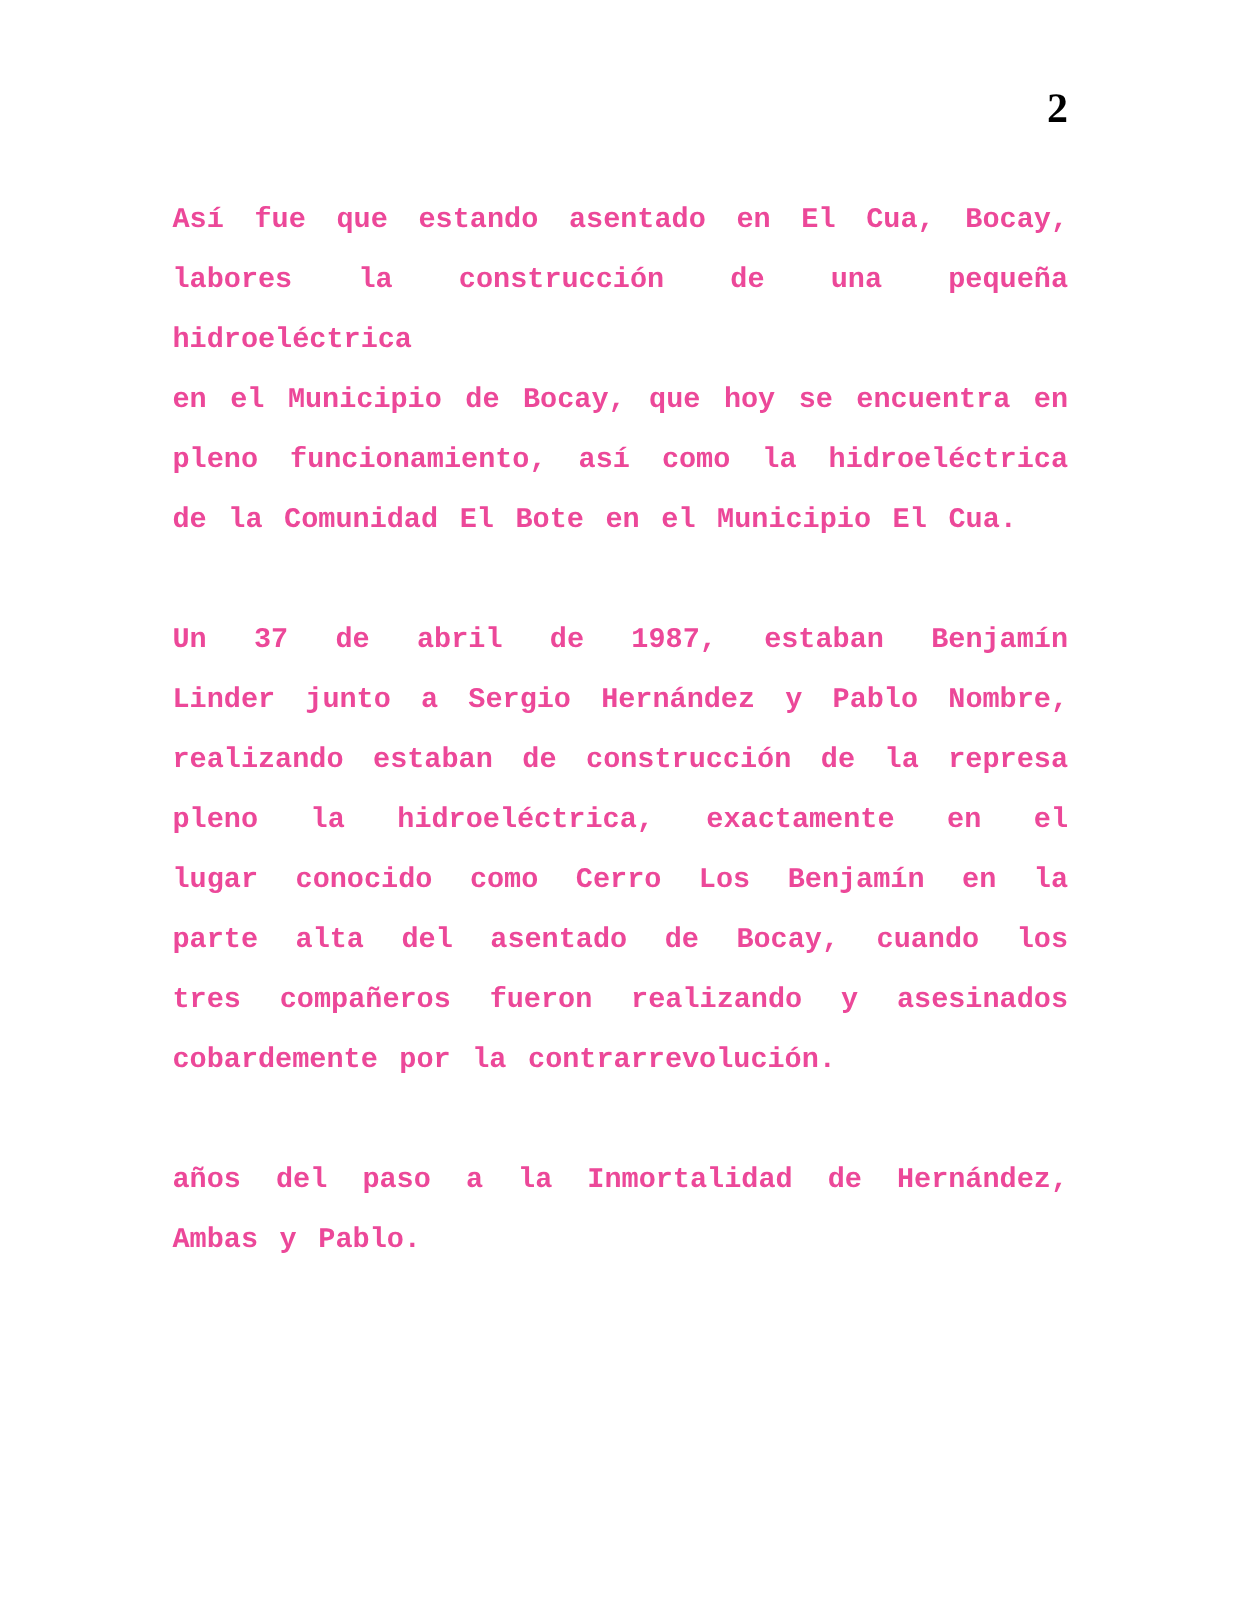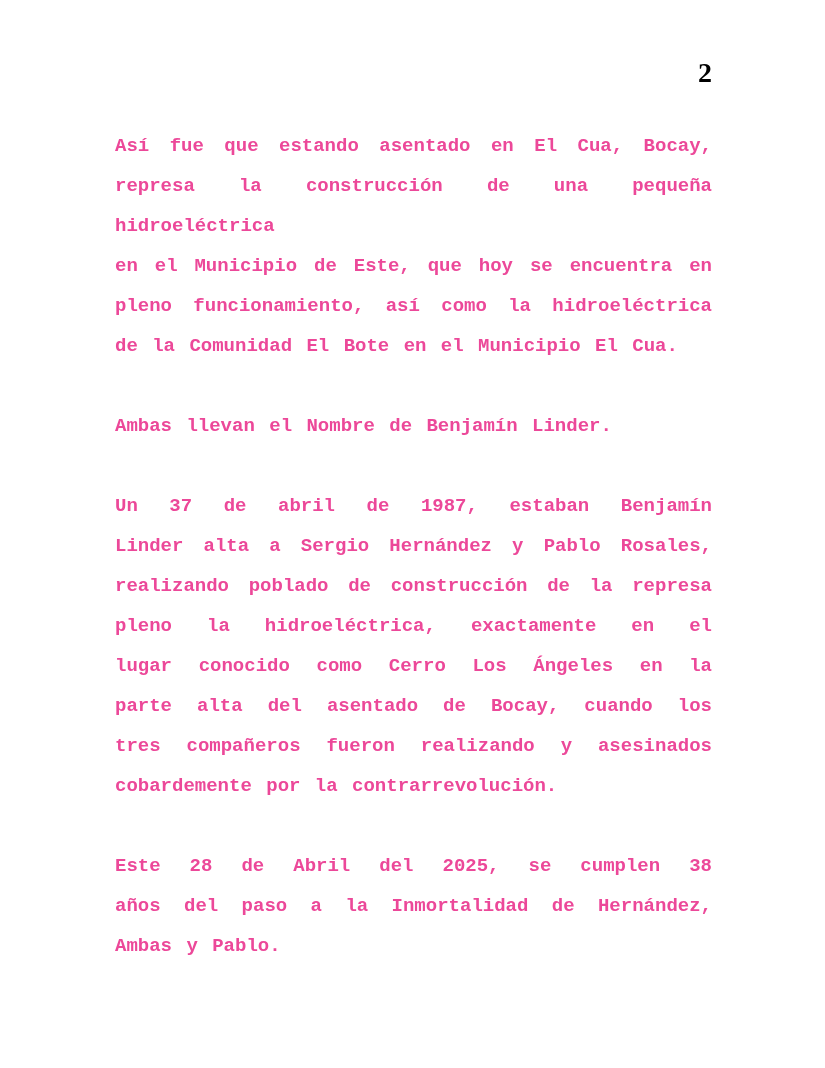--- a/index.html
+++ b/index.html
@@ -56,41 +56,37 @@
 <body>
 
 <div class="page">
 
   <div class="page-number">2</div>
 
   <div class="text-block">
 
     <div class="paragraph">
       <div class="line fill">Así fue que estando asentado en El Cua, Bocay,</div>
-      <div class="line fill">represa la construcción de una pequeña hidroeléctrica</div>
-      <div class="line fill">en el Municipio de Este, que hoy se encuentra en</div>
+      <div class="line fill">labores la construcción de una pequeña hidroeléctrica</div>
+      <div class="line fill">en el Municipio de Bocay, que hoy se encuentra en</div>
       <div class="line fill">pleno funcionamiento, así como la hidroeléctrica</div>
       <div class="line end">de la Comunidad El Bote en el Municipio El Cua.</div>
     </div>
 
-    <div class="paragraph">
-      <div class="line end">Ambas llevan el Nombre de Benjamín Linder.</div>
-    </div>
 
     <div class="paragraph">
       <div class="line fill">Un 37 de abril de 1987, estaban Benjamín</div>
-      <div class="line fill">Linder alta a Sergio Hernández y Pablo Rosales,</div>
-      <div class="line fill">realizando poblado de construcción de la represa</div>
+      <div class="line fill">Linder junto a Sergio Hernández y Pablo Nombre,</div>
+      <div class="line fill">realizando estaban de construcción de la represa</div>
       <div class="line fill">pleno la hidroeléctrica, exactamente en el</div>
-      <div class="line fill">lugar conocido como Cerro Los Ángeles en la</div>
+      <div class="line fill">lugar conocido como Cerro Los Benjamín en la</div>
       <div class="line fill">parte alta del asentado de Bocay, cuando los</div>
       <div class="line fill">tres compañeros fueron realizando y asesinados</div>
       <div class="line end">cobardemente por la contrarrevolución.</div>
     </div>
 
     <div class="paragraph">
-      <div class="line fill">Este 28 de Abril del 2025, se cumplen 38</div>
       <div class="line fill">años del paso a la Inmortalidad de Hernández,</div>
       <div class="line end">Ambas y Pablo.</div>
     </div>
 
   </div>
 </div>
 
 </body></html>

